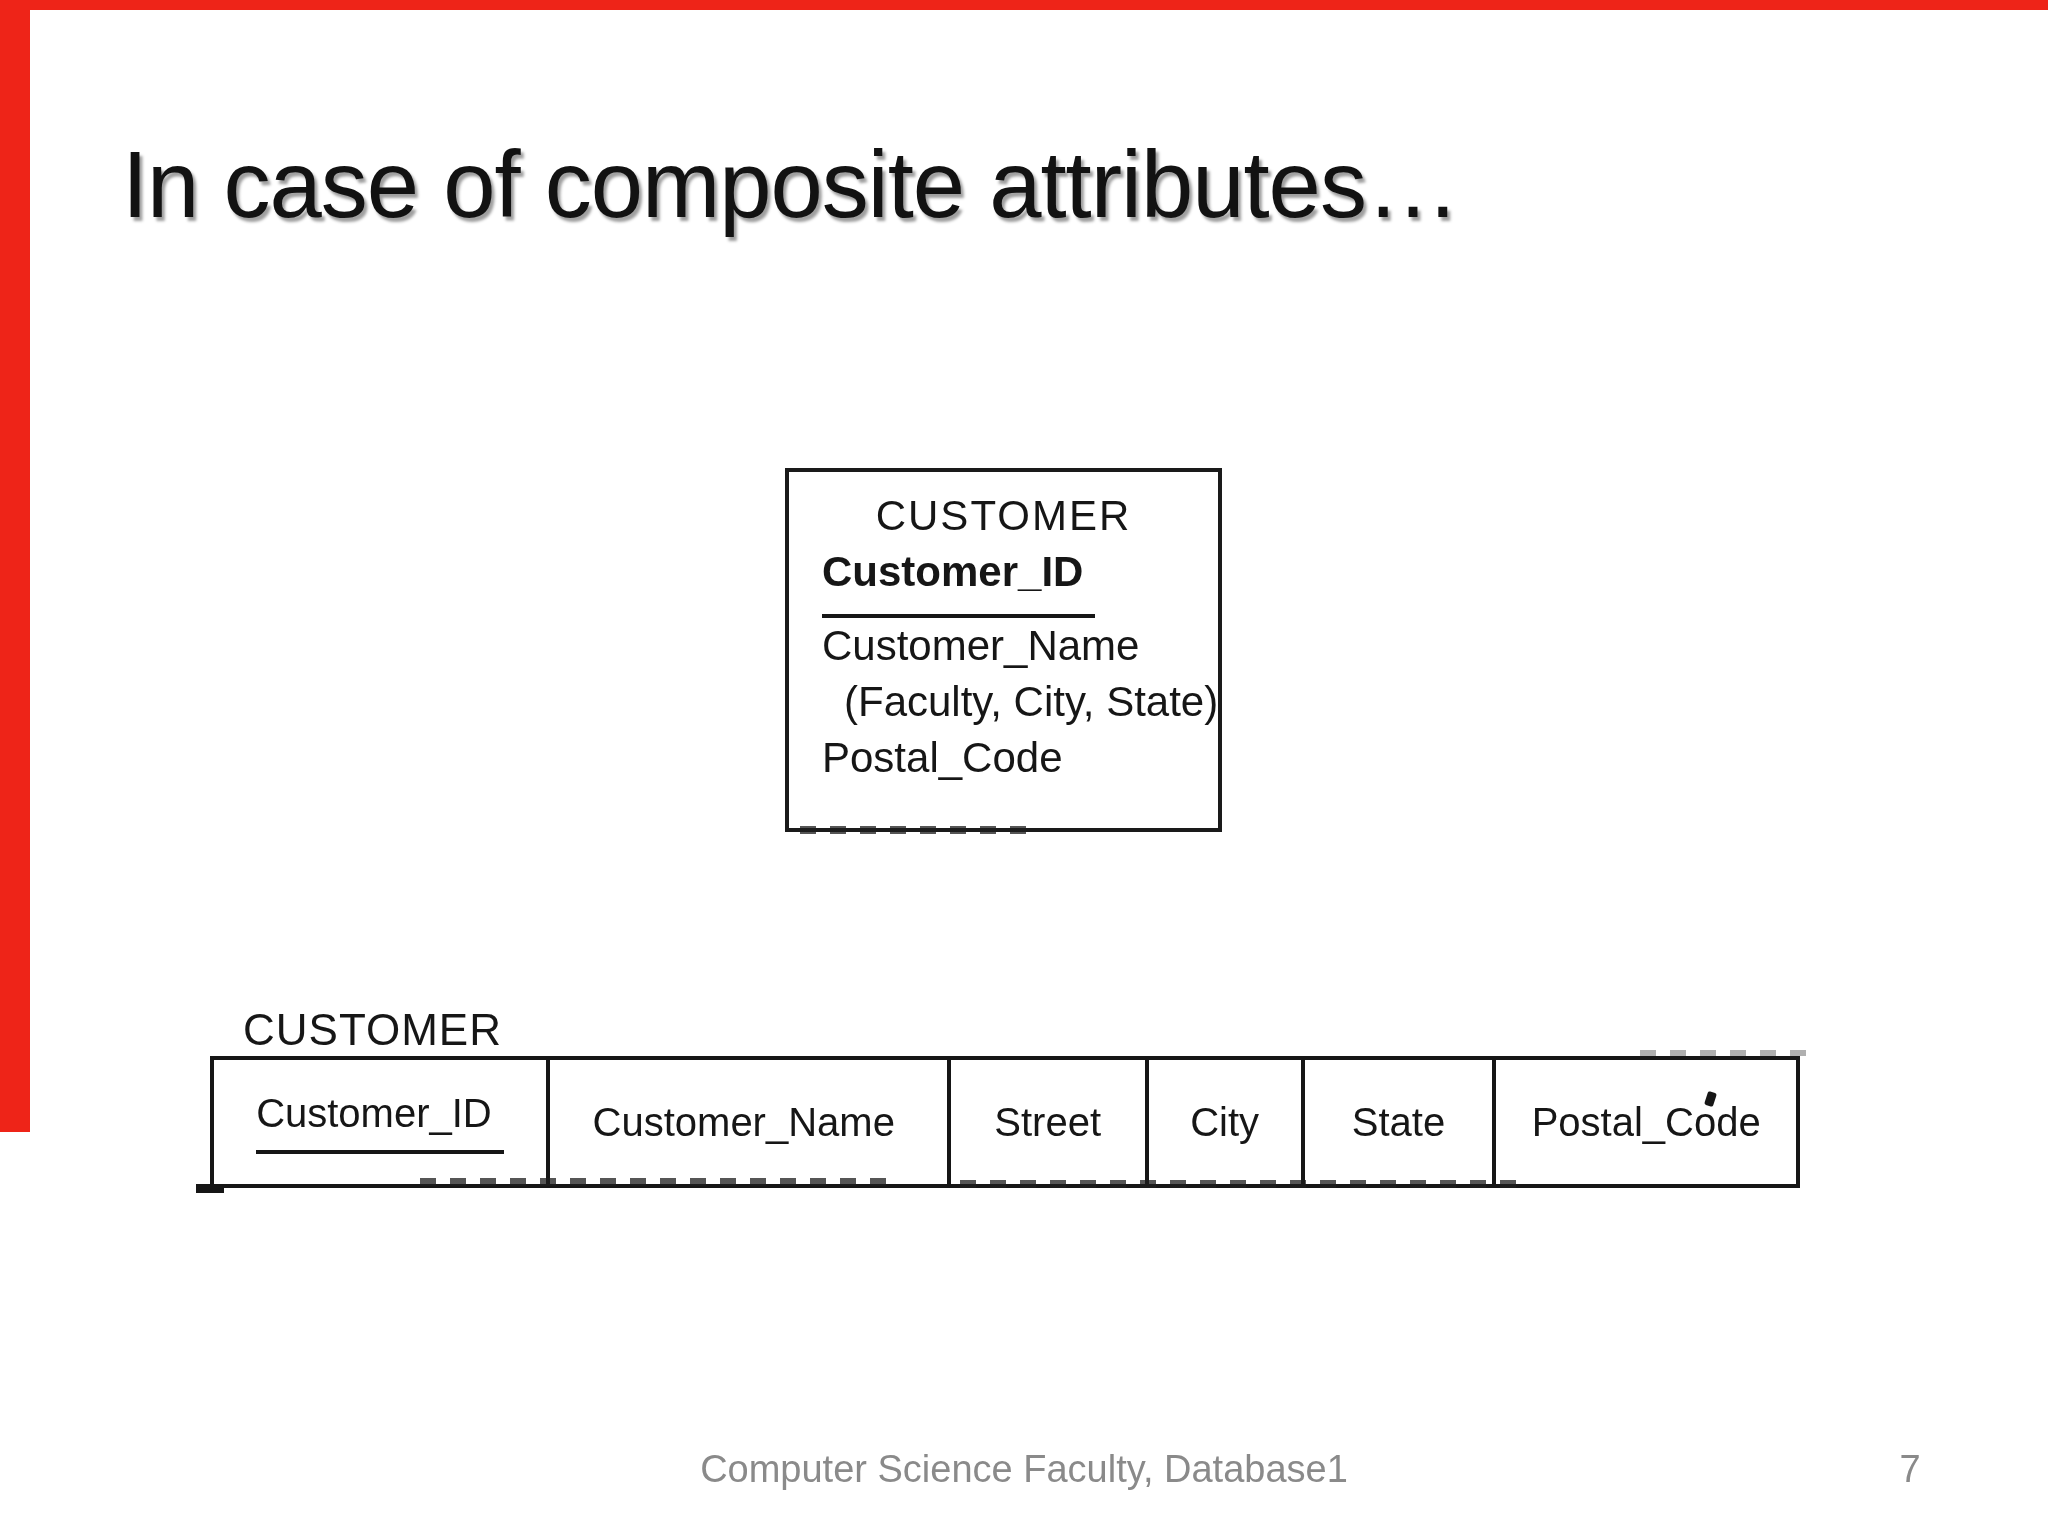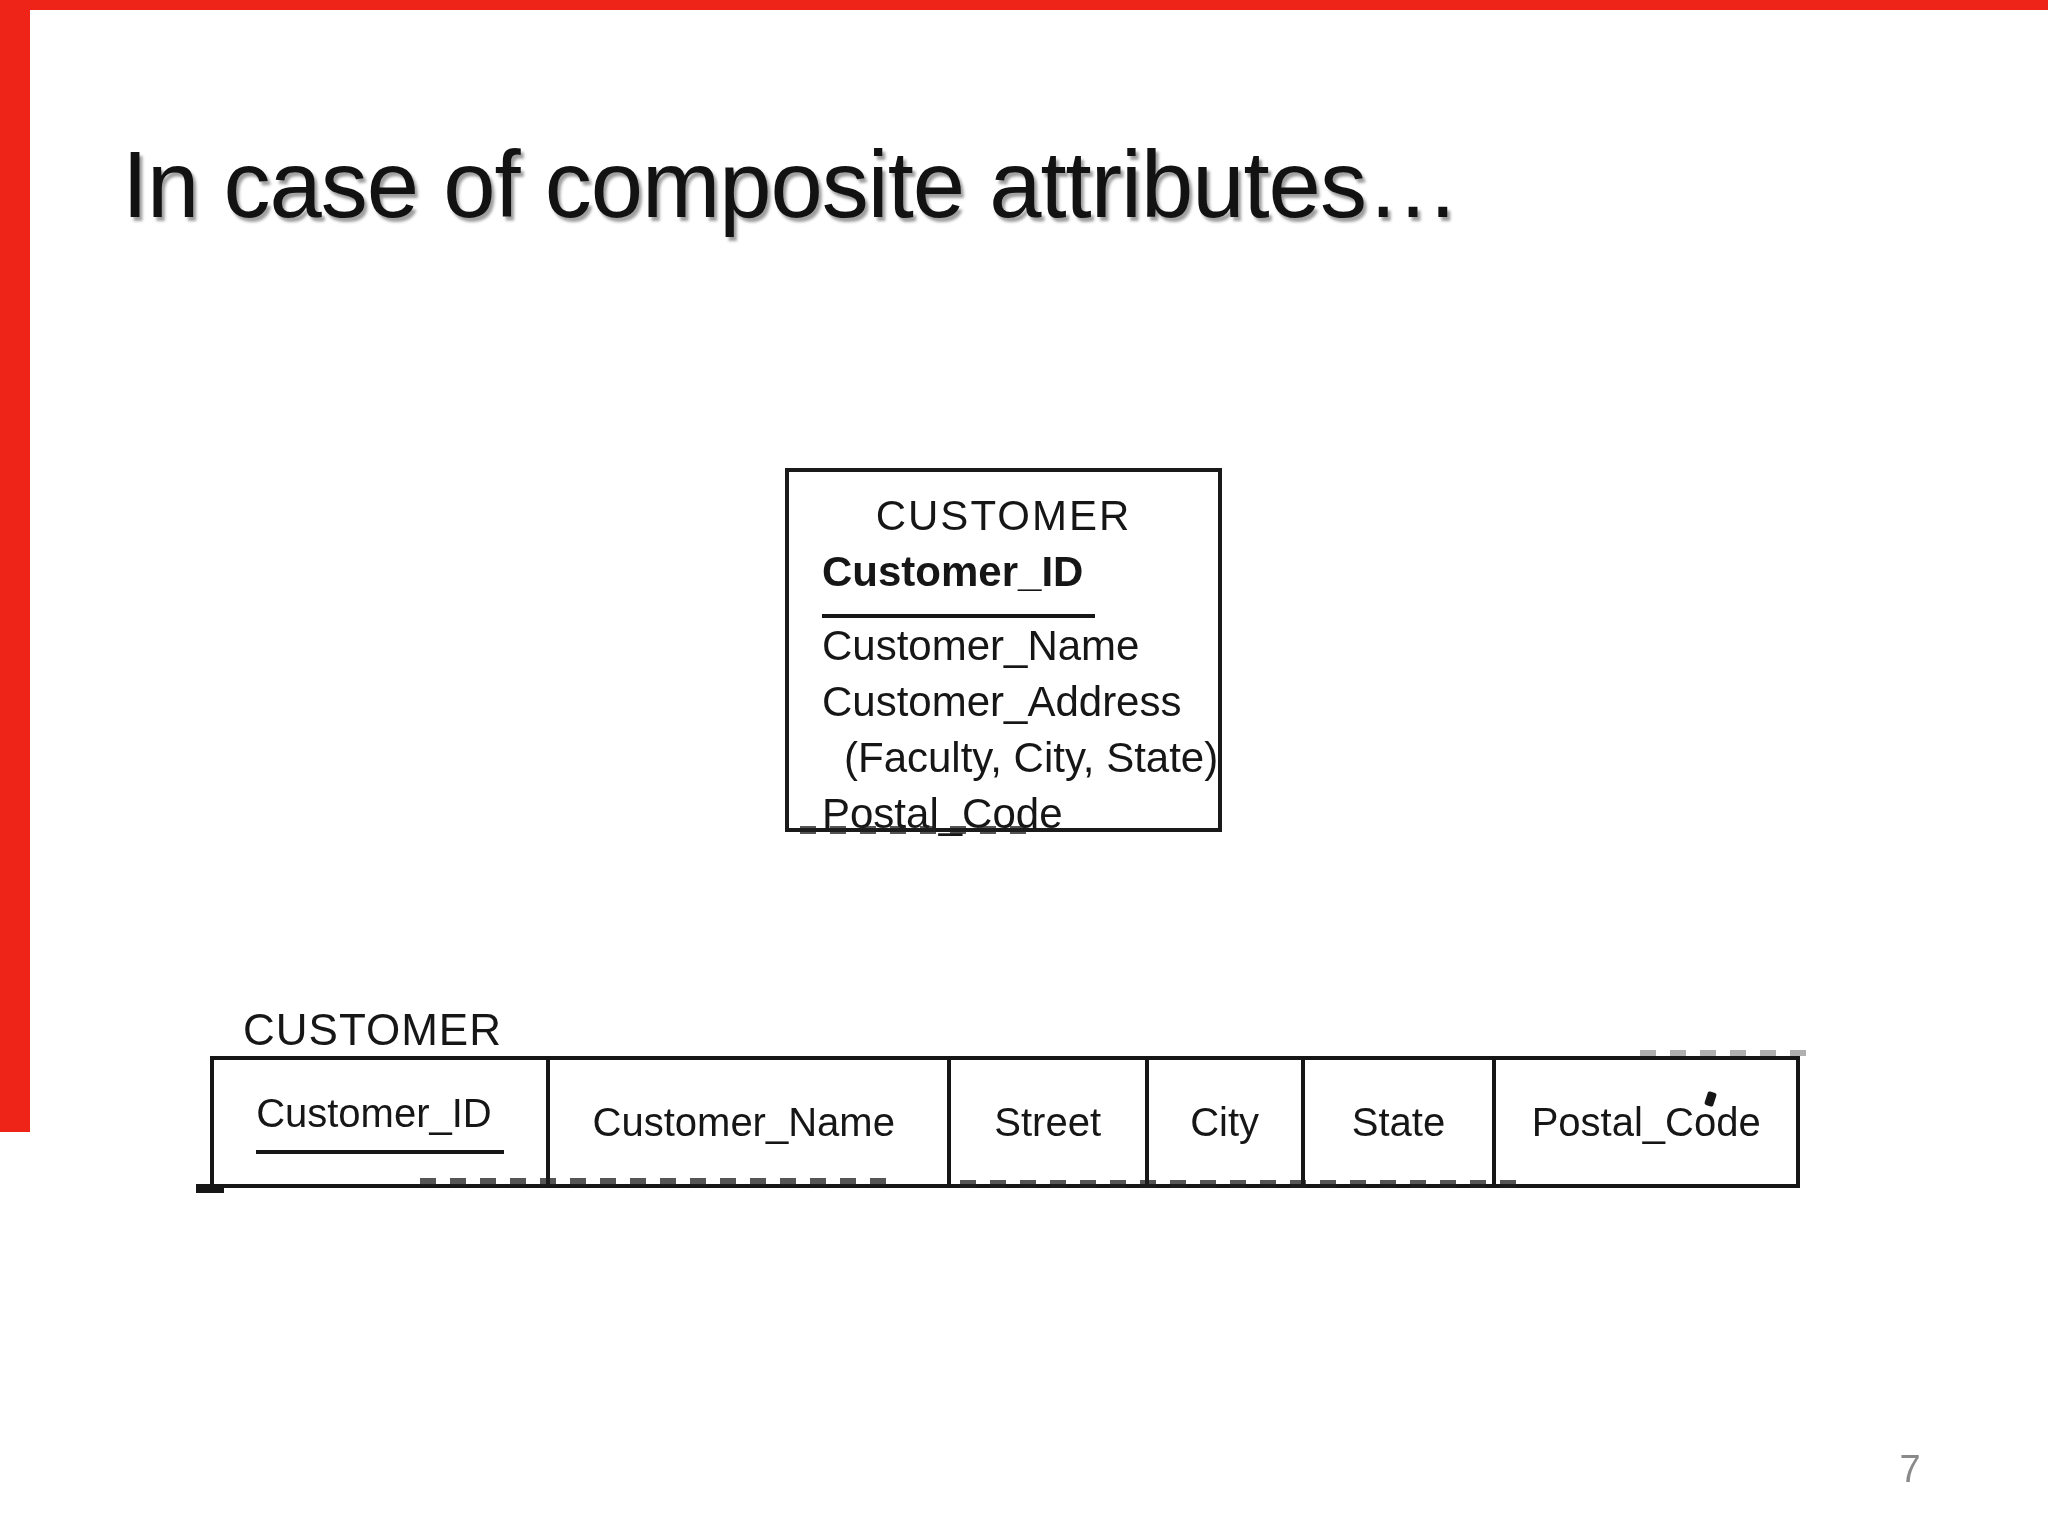--- a/index.html
+++ b/index.html
@@ -115,21 +115,20 @@
   <div class="red-bar-top" style="background: rgb(238, 36, 24);"></div>
 
   <div class="slide-title">In case of composite attributes…</div>
 
   <div class="entity-box">
     <div class="entity-name">CUSTOMER</div>
     <div class="entity-attr">
       <span class="key-underline bold">Customer_ID</span>
     </div>
     <div class="entity-attr">Customer_Name</div>
-    <div class="entity-attr">Customer_Address</div>
     <div class="entity-attr indent">(Faculty, City, State)</div>
     <div class="entity-attr">Postal_Code</div>
   </div>
   <div class="smudge" style="left:800px; top:826px; width:230px;"></div>
 
   <div class="relation-label">CUSTOMER</div>
   <div class="relation-table">
     <div class="relation-cell c0">
       <span class="key-underline">Customer_ID</span>
     </div>
@@ -138,15 +137,16 @@
     <div class="relation-cell c3">City</div>
     <div class="relation-cell c4">State</div>
     <div class="relation-cell c5">Postal_Code</div>
   </div>
   <div class="corner-tick"></div>
   <div class="code-tick"></div>
   <div class="smudge" style="left:420px; top:1178px; width:480px;"></div>
   <div class="smudge" style="left:960px; top:1180px; width:560px;"></div>
   <div class="smudge light" style="left:1640px; top:1050px; width:170px;"></div>
 
+  <div class="footer-text">Computer Science Faculty, Database1</div>
   <div class="page-number">7</div>
 
 </div>
 
 </body></html>

